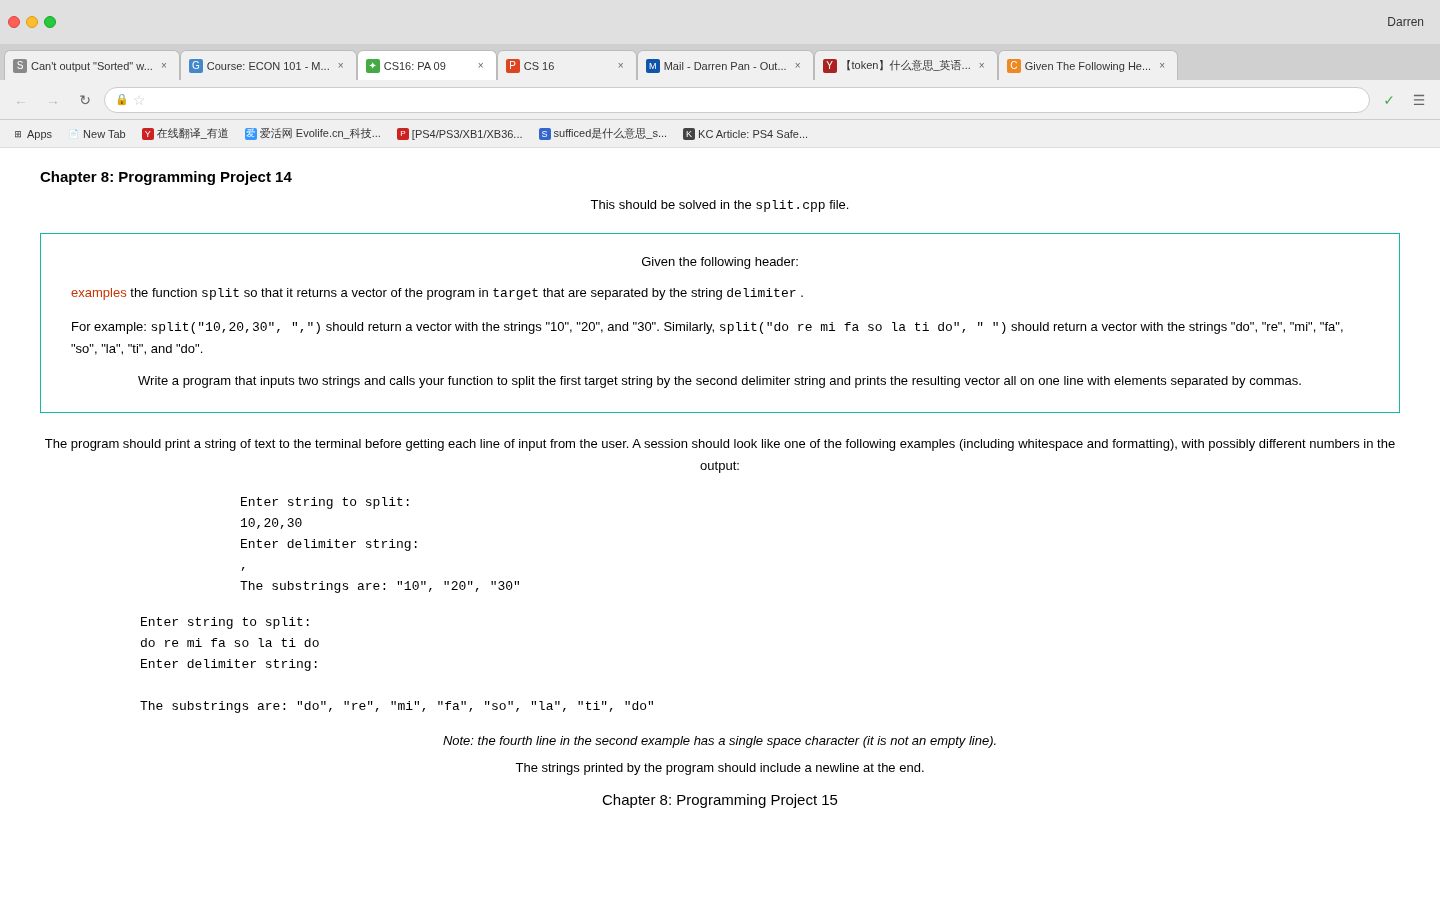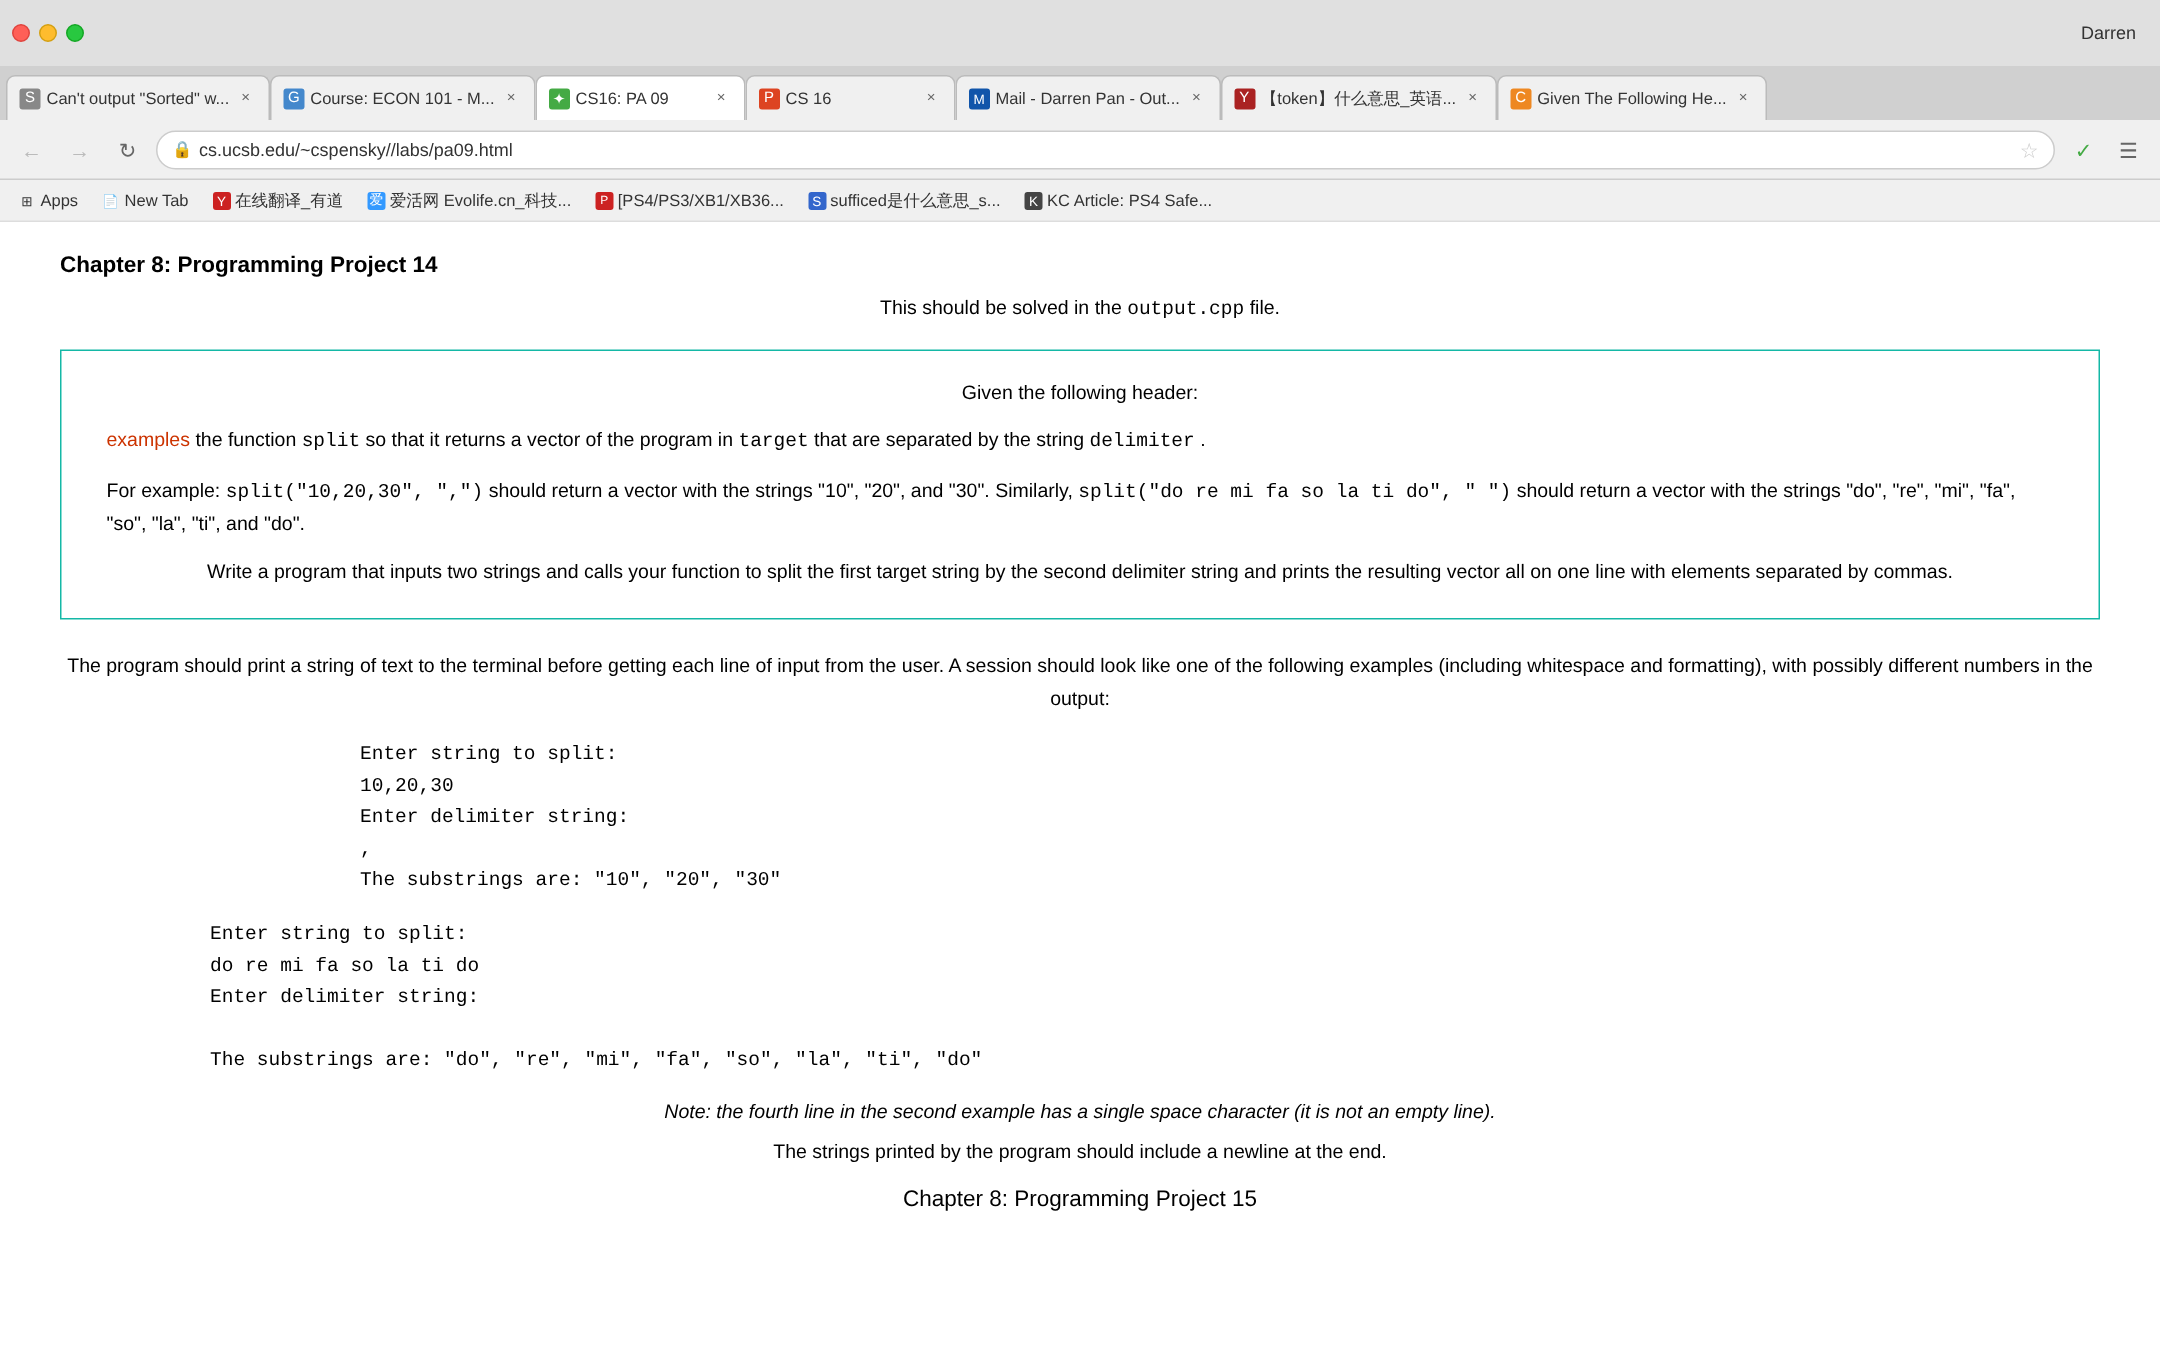--- a/index.html
+++ b/index.html
@@ -120,21 +120,20 @@
       <div class="tab-close">×</div>
     </div>
   </div>
 
   <div class="nav-bar">
     <div class="nav-btn disabled">←</div>
     <div class="nav-btn disabled">→</div>
     <div class="nav-btn">↻</div>
     <div class="address-bar">
       <span class="address-bar-lock">🔒</span>
-      <span class="address-text">cs.ucsb.edu/~cspensky//labs/pa09.html</span>
       <span style="color:#ccc;font-size:14px;">☆</span>
     </div>
     <div class="nav-icons">
       <div class="nav-icon" style="color:#44aa44;">✓</div>
       <div class="nav-icon">☰</div>
     </div>
   </div>
 
   <div class="bookmarks-bar">
     <div class="bookmark">
@@ -166,21 +165,21 @@
       <span>KC Article: PS4 Safe...</span>
     </div>
   </div>
 
   <div class="page-content">
 
     <p class="page-title">Chapter 8: Programming Project 14</p>
 
     <p class="page-subtitle">
       <span>This should be solved in the</span>
-      <code>output.cpp</code>
+      <code>split.cpp</code>
       <span>file.</span>
     </p>
 
     <div class="box">
       <p class="box-header">Given the following header:</p>
       <p class="box-text">
         <span class="red-text">examples</span>
         <span> the function </span>
         <code>split</code>
         <span> so that it returns a vector of the program in </span>

